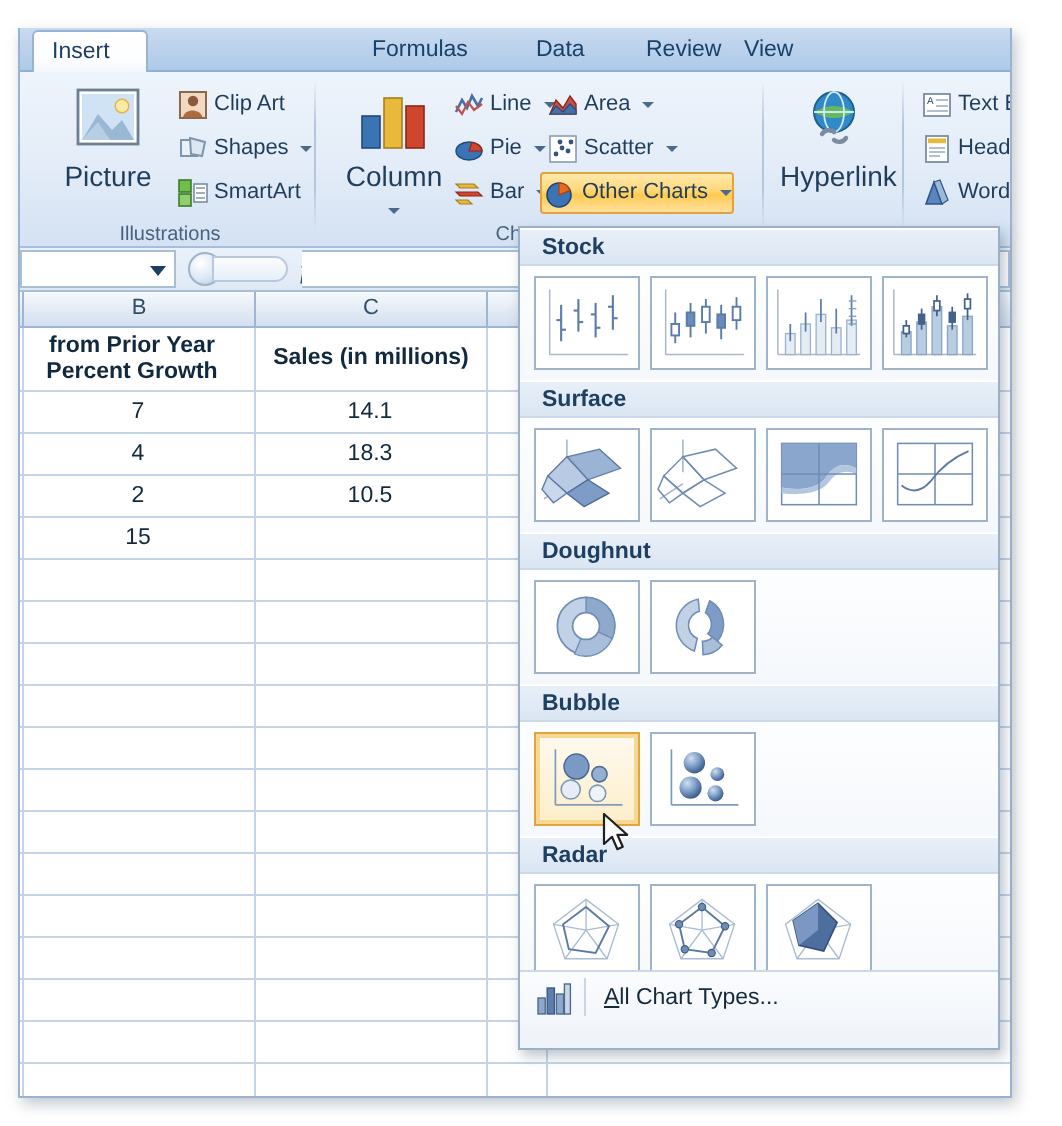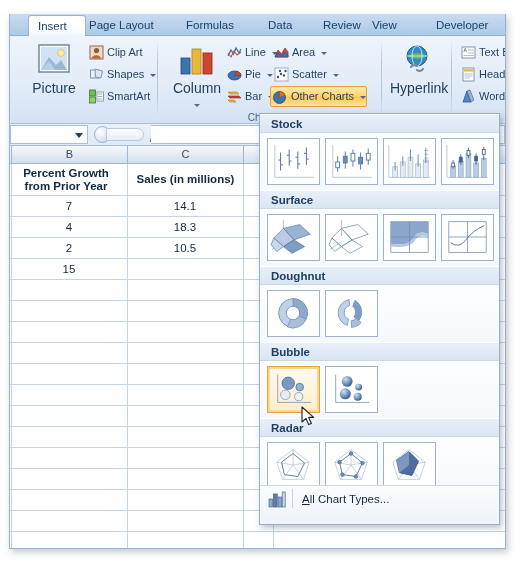--- a/index.html
+++ b/index.html
@@ -236,27 +236,25 @@
   
   .cursor { position: absolute; left: 301px; top: 406px; width: 16px; height: 22px; pointer-events: none; }
 </style>
 </head>
 <body>
 
 <div id="root">
   <div class="excel-window">
 
     <div class="tabbar">
-      <div class="tab active" style="left:18px;width:58px;">Insert</div>
-      <div class="tab" style="left:70px;">Page Layout</div>
+      <div class="tab active" style="left:6px;width:58px;">Insert</div>
       <div class="tab" style="left:167px;">Formulas</div>
       <div class="tab" style="left:249px;">Data</div>
       <div class="tab" style="left:304px;">Review</div>
       <div class="tab" style="left:353px;">View</div>
-      <div class="tab" style="left:417px;">Developer</div>
     </div>
 
     <div class="ribbon">
 
       <div class="rgroup" style="left:2px;width:146px;">
         <div class="bigbtn" style="left:12px;top:6px;width:60px;">
           <svg width="36" height="34" viewBox="0 0 36 34">
             <rect x="3" y="3" width="30" height="27" fill="#ffffff" stroke="#6d7f93" stroke-width="1.4"></rect>
             <rect x="5" y="5" width="26" height="23" fill="#cfe3f5"></rect>
             <circle cx="25" cy="11" r="3.4" fill="#ffe9a0" stroke="#e0b44c" stroke-width="0.7"></circle>
@@ -295,20 +293,21 @@
               <rect x="0.5" y="8" width="6" height="6" fill="#8fd06a" stroke="#3e7a28" stroke-width="0.8"></rect>
               <rect x="8" y="3" width="6.5" height="9" fill="#ffffff" stroke="#7a8da0" stroke-width="0.8"></rect>
               <line x1="9" y1="5" x2="13.5" y2="5" stroke="#9fb0c2"></line>
               <line x1="9" y1="7.5" x2="13.5" y2="7.5" stroke="#9fb0c2"></line>
               <line x1="9" y1="10" x2="13.5" y2="10" stroke="#9fb0c2"></line>
             </svg>
           </span>
           <span>SmartArt</span>
         </div>
 
+        <div class="grp-label">Illustrations</div>
         <div class="divider"></div>
       </div>
 
       <div class="rgroup" style="left:150px;width:222px;">
         <div class="bigbtn" style="left:8px;top:6px;width:58px;">
           <svg width="40" height="34" viewBox="0 0 40 34">
             <rect x="4" y="16" width="9" height="16" fill="#3a74b5" stroke="#204a7d" stroke-width="0.8"></rect>
             <rect x="15" y="7" width="9" height="25" fill="#e8b93a" stroke="#a8801a" stroke-width="0.8"></rect>
             <rect x="26" y="11" width="9" height="21" fill="#d0452e" stroke="#8e2716" stroke-width="0.8"></rect>
           </svg>
@@ -482,22 +481,22 @@
         <div class="hline" style="top:220px;"></div>
         <div class="hline" style="top:241px;"></div>
         <div class="hline" style="top:262px;"></div>
         <div class="hline" style="top:283px;"></div>
         <div class="hline" style="top:304px;"></div>
         <div class="hline" style="top:325px;"></div>
         <div class="hline" style="top:346px;"></div>
         <div class="hline" style="top:367px;"></div>
 
         <div class="cell hdr two-line" style="left:-4px;top:3px;width:120px;text-align:center;">
+          <div>from Prior Year</div>
           <div>Percent Growth</div>
-          <div>from Prior Year</div>
         </div>
         <div class="cell hdr" style="left:118px;top:9px;width:115px;text-align:center;">Sales (in millions)</div>
 
         <div class="cell num" style="left:2px;top:36px;width:114px;">7</div>
         <div class="cell num" style="left:118px;top:36px;width:114px;">14.1</div>
 
         <div class="cell num" style="left:2px;top:57px;width:114px;">4</div>
         <div class="cell num" style="left:118px;top:57px;width:114px;">18.3</div>
 
         <div class="cell num" style="left:2px;top:78px;width:114px;">2</div>

